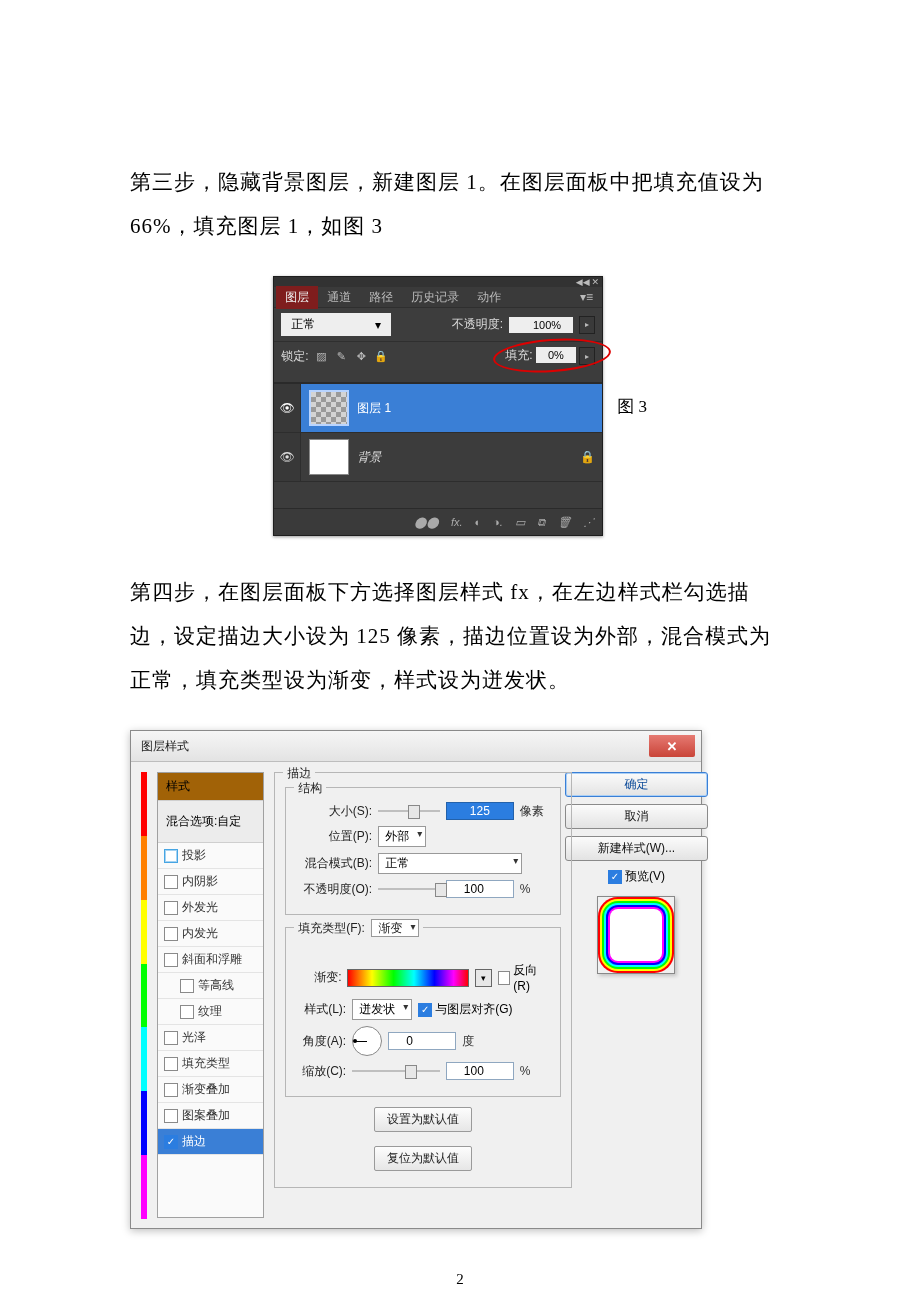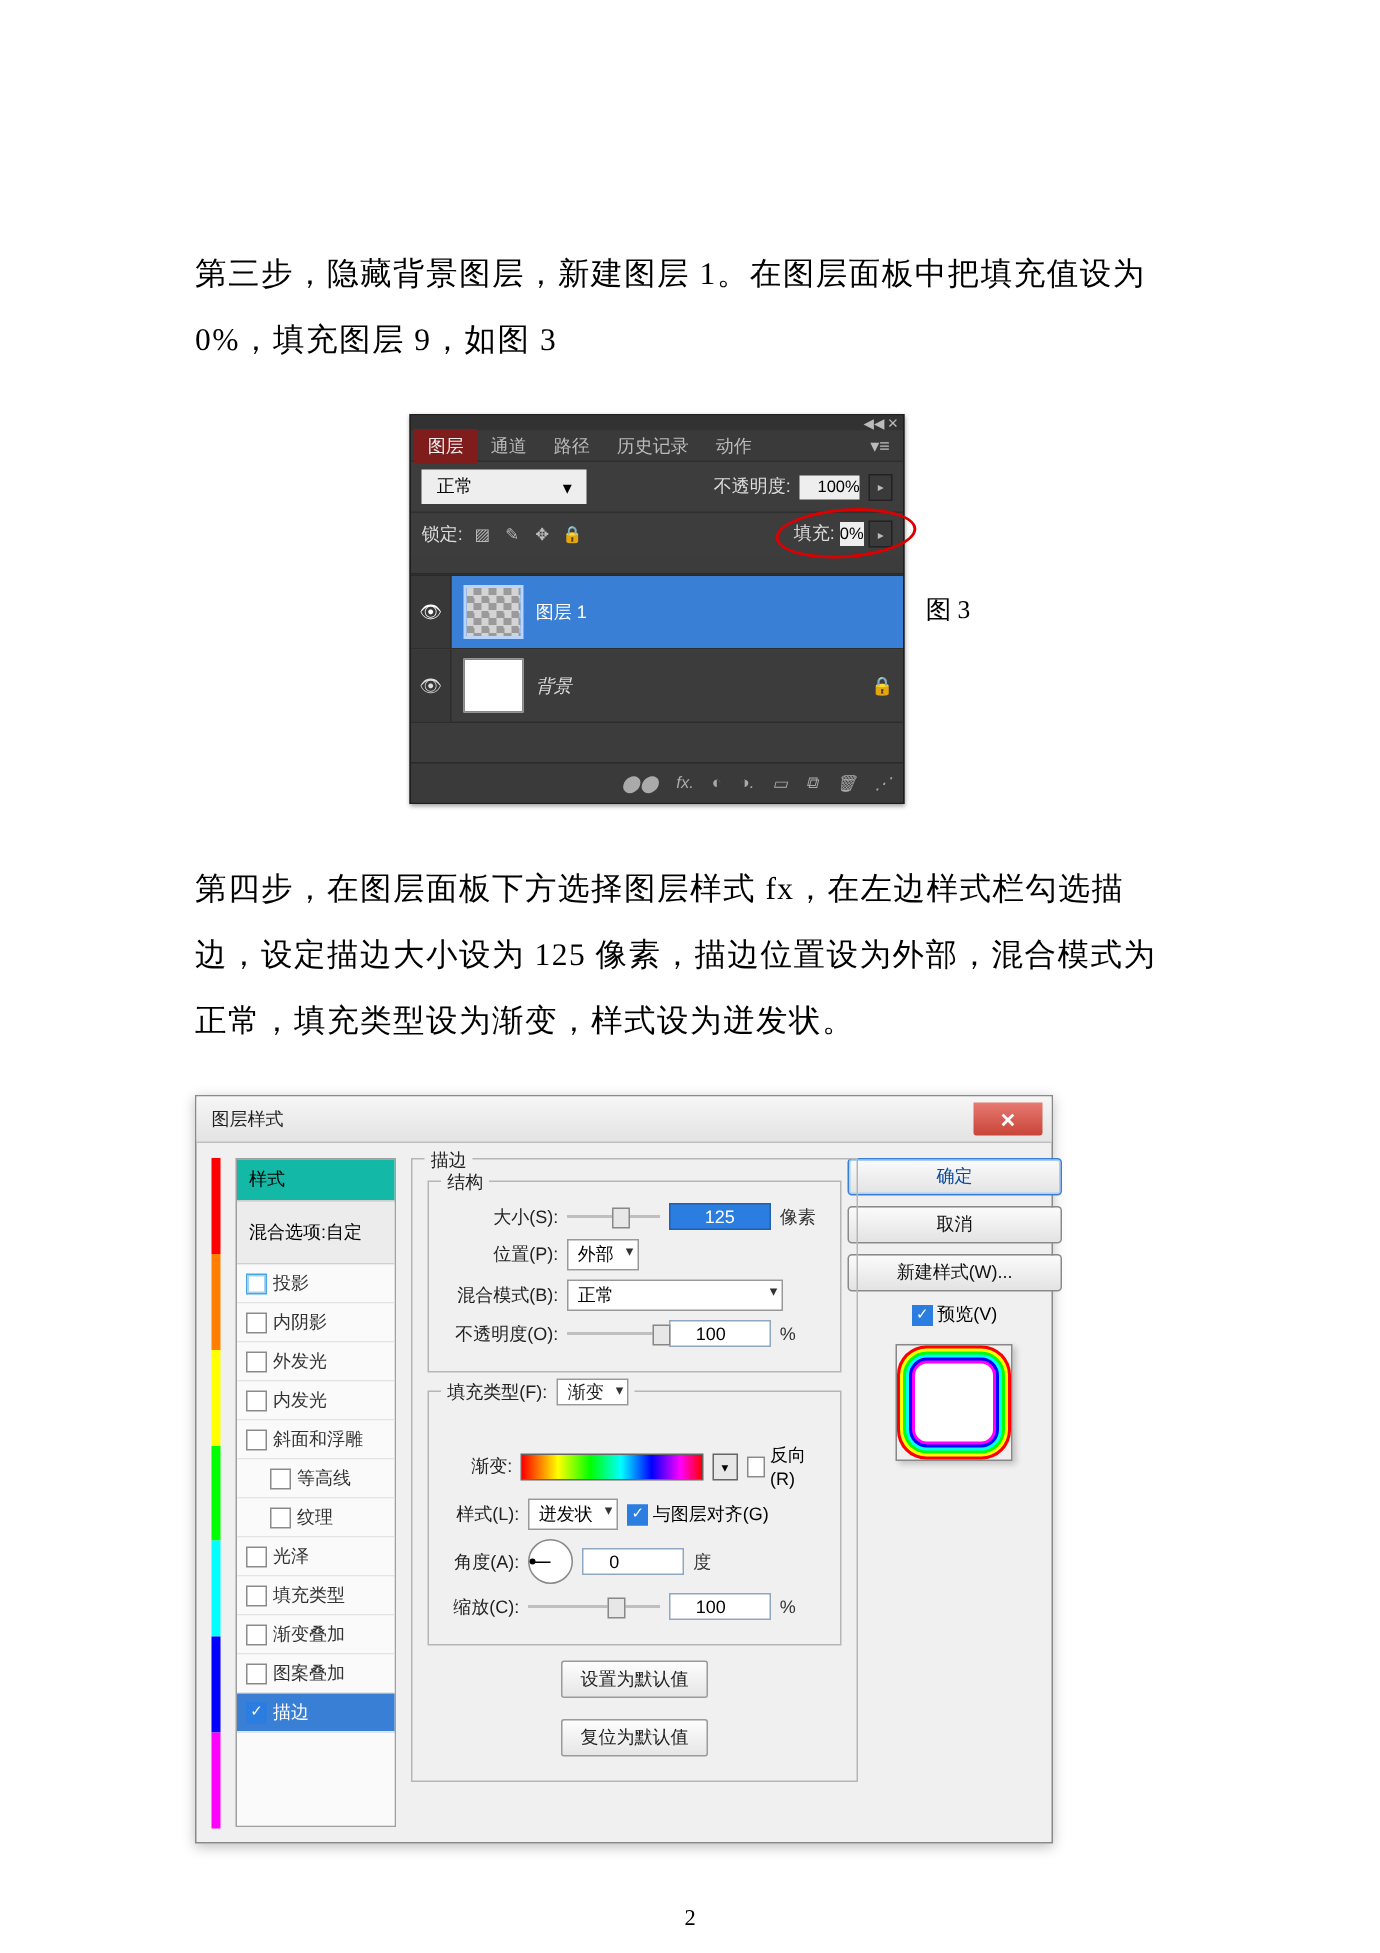--- a/index.html
+++ b/index.html
@@ -81,21 +81,21 @@
     padding: 3px 10px;
     width: 90px;
     display: inline-flex;
     justify-content: space-between;
     align-items: center;
   }
   .lp-label { color: #ddd; }
   .lp-valbox {
     background: #eee;
     color: #000;
-    padding: 2px 0;
+    padding: 2px 12px;
     width: 40px;
     text-align: right;
     font-size: 11px;
   }
   .lp-arrow {
     width: 14px;
     height: 16px;
     background: #3a3a3a;
     border: 1px solid #222;
     display: flex;
@@ -227,21 +227,21 @@
     display: flex;
     padding: 10px;
     gap: 10px;
     align-items: flex-start;
   }
   .ls-left {
     width: 106px;
     border: 1px solid #a0a0a0;
   }
   .ls-l-head {
-    background: #14b8a6;
+    background: #a16207;
     padding: 5px 8px;
     border-bottom: 1px solid #cfcfcf;
   }
   .ls-l-row {
     display: flex;
     align-items: center;
     gap: 4px;
     padding: 4px 6px;
     border-bottom: 1px solid #e4e4e4;
     background: #fafafa;
@@ -447,21 +447,21 @@
     font-size: 15px;
     color: #000;
     margin-top: 42px;
   }
 </style>
 </head>
 <body>
 
 <div class="page">
 
-  <p class="body-text">第三步，隐藏背景图层，新建图层 1。在图层面板中把填充值设为 0%，填充图层 9，如图 3</p>
+  <p class="body-text">第三步，隐藏背景图层，新建图层 1。在图层面板中把填充值设为 66%，填充图层 1，如图 3</p>
 
   <div class="fig-row">
 
     <div class="layers-panel">
       <div class="lp-topbar">
         <span>◀◀</span>
         <span>✕</span>
       </div>
       <div class="lp-tabs">
         <div class="lp-tab active">图层</div>

